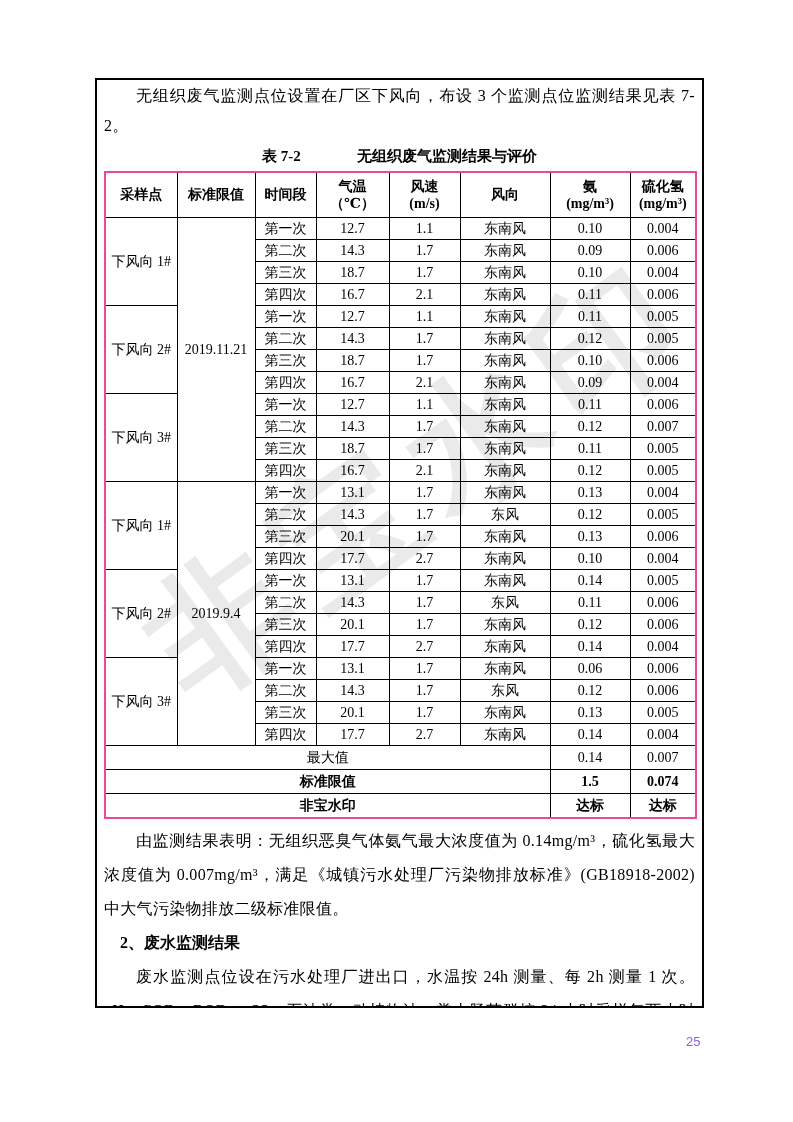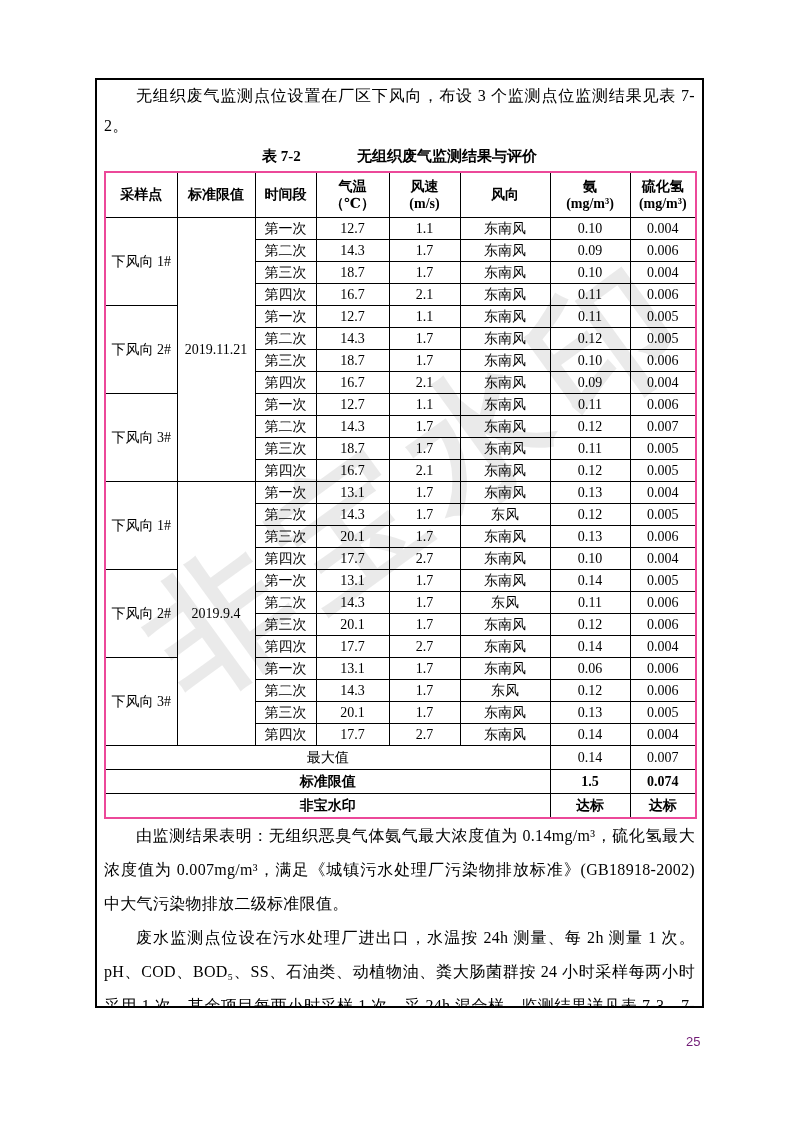--- a/index.html
+++ b/index.html
@@ -80,27 +80,27 @@
     line-height: 23px;
   }
   .bold { font-weight: bold; }
   .heading {
     margin: 0;
     font-size: 16px;
     font-weight: bold;
     line-height: 34px;
     text-indent: 1em;
   }
-  .result-para { }
+  .result-para { margin-top: 5px; }
   .page-number {
     position: absolute;
     left: 686px; top: 1034px;
     font-family: "Liberation Sans", sans-serif;
     font-size: 13px;
-    color: #701a75;
+    color: #8b5cf6;
   }
 </style>
 </head>
 <body>
 
 <div class="page">
 
   <div class="watermark">非宝水印</div>
 
   <div class="frame">
@@ -353,20 +353,21 @@
           <tr>
             <td colspan="6" class="sum bold">非宝水印</td>
             <td class="sum bold">达标</td>
             <td class="sum bold">达标</td>
           </tr>
         </tbody>
     </table>
 
     <p class="para result-para">由监测结果表明：无组织恶臭气体氨气最大浓度值为 0.14mg/m³，硫化氢最大浓度值为 0.007mg/m³，满足《城镇污水处理厂污染物排放标准》(GB18918-2002) 中大气污染物排放二级标准限值。</p>
 
+    <p class="heading">2、废水监测结果</p>
 
     <p class="para">废水监测点位设在污水处理厂进出口，水温按 24h 测量、每 2h 测量 1 次。pH、COD、BOD₅、SS、石油类、动植物油、粪大肠菌群按 24 小时采样每两小时采用 1 次。其余项目每两小时采样 1 次，采 24h 混合样。监测结果详见表 7-3、7-4。</p>
 
   </div>
 
   <div class="page-number">25</div>
 
 </div>
 
 </body></html>

